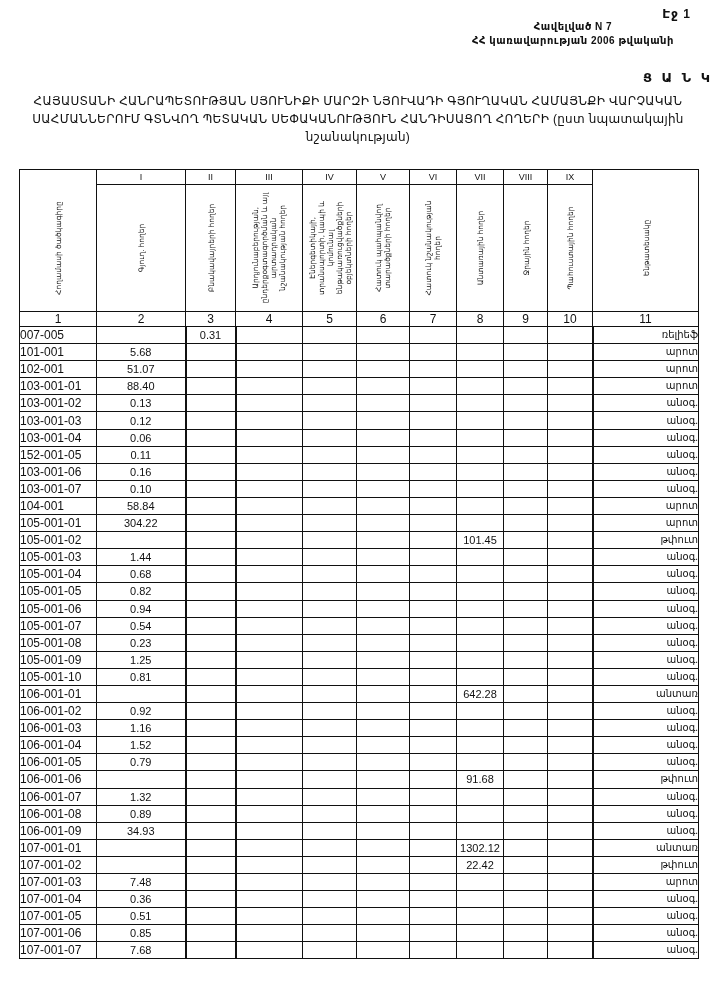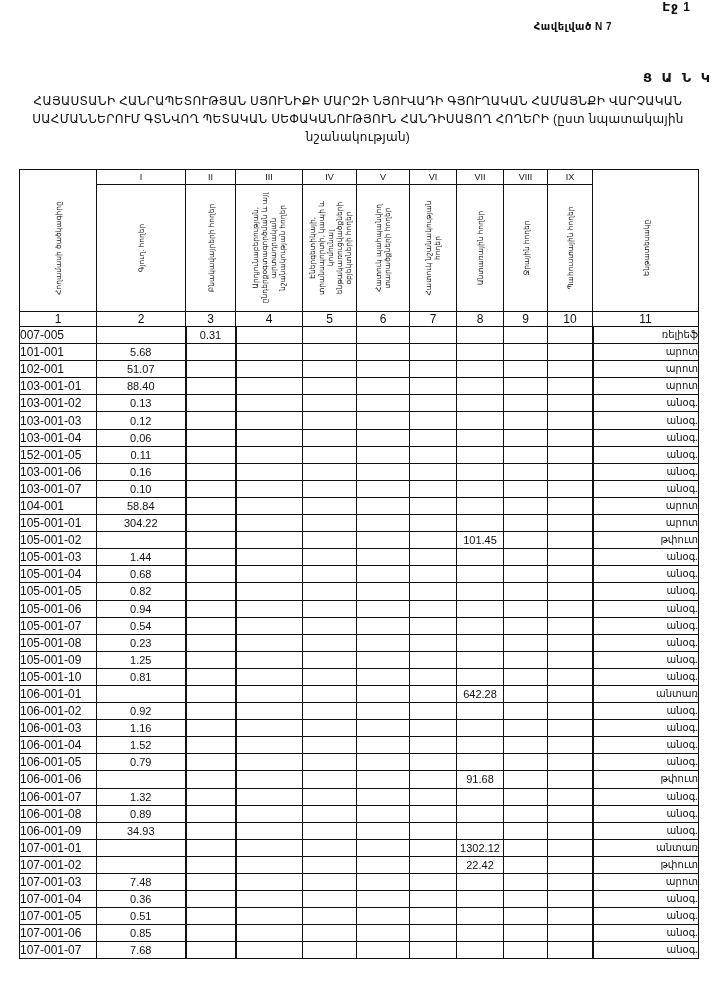--- a/index.html
+++ b/index.html
@@ -1,18 +1,18 @@
 <!DOCTYPE html>
 <html><head>
 <meta charset="utf-8">
 <style>
   html, body { margin: 0; padding: 0; background: #ffffff; }
   body { width: 713px; height: 992px; position: relative; overflow: hidden;
          font-family: "Liberation Sans", "DejaVu Sans", sans-serif; color: #111; }
-  .page-num { position: absolute; right: 22px; top: 0; font-size: 12px; font-weight: bold; letter-spacing: 1px; }
+  .page-num { position: absolute; right: 22px; top: 7px; font-size: 12px; font-weight: bold; letter-spacing: 1px; }
   .annex { position: absolute; right: 10px; top: 20px; width: 260px; text-align: center; font-size: 10px; font-weight: bold; line-height: 14px; letter-spacing: 0.5px; }
   .title-main { position: absolute; left: 0; width: 713px; top: 70px; text-align: right; font-size: 13px; font-weight: bold; letter-spacing: 3px; }
   .title-sub { position: absolute; left: 18px; width: 680px; top: 92px; text-align: center; font-size: 12px; line-height: 18px; letter-spacing: 0.3px; }
   table.grid { position: absolute; left: 19px; top: 169px; border-collapse: collapse; table-layout: fixed; font-size: 11px; }
   table.grid td, table.grid th { border: 1px solid #111; padding: 0; font-weight: normal; }
   th.roman { height: 14px; font-size: 9px; text-align: center; vertical-align: middle; }
   th.vert { height: 126px; position: relative; vertical-align: bottom; }
   th.vert .vtext { position: absolute; left: 50%; bottom: 4px; transform-origin: left bottom; transform: rotate(-90deg) translateY(50%); white-space: normal; width: 118px; font-size: 7.5px; line-height: 9px; text-align: center; }
   th.num { height: 14px; font-size: 12px; text-align: center; border-bottom: 2px solid #111; }
   td { height: 16.1px; line-height: 16px; }
@@ -20,20 +20,21 @@
   td.val { text-align: center; font-size: 11px; }
   td.use { text-align: right; padding-left: 3px; font-size: 10px; }
   .thick-l { border-left: 2px solid #111 !important; }
 </style>
 </head>
 <body>
 
 <div class="page-num">Էջ 1</div>
 <div class="annex">
   <div>Հավելված N 7</div>
+  <div>ՀՀ կառավարության 2006 թվականի</div>
 </div>
 <div class="title-main">Ց Ա Ն Կ</div>
 <div class="title-sub">ՀԱՅԱՍՏԱՆԻ ՀԱՆՐԱՊԵՏՈՒԹՅԱՆ ՍՅՈՒՆԻՔԻ ՄԱՐԶԻ ՆՅՈՒՎԱԴԻ ԳՅՈՒՂԱԿԱՆ ՀԱՄԱՅՆՔԻ ՎԱՐՉԱԿԱՆ ՍԱՀՄԱՆՆԵՐՈՒՄ ԳՏՆՎՈՂ ՊԵՏԱԿԱՆ ՍԵՓԱԿԱՆՈՒԹՅՈՒՆ ՀԱՆԴԻՍԱՑՈՂ ՀՈՂԵՐԻ (ըստ նպատակային նշանակության)</div>
 
 <table class="grid">
   <colgroup>
     <col style="width:77px">
       <col style="width:89px">
       <col style="width:50px">
       <col style="width:67px">

